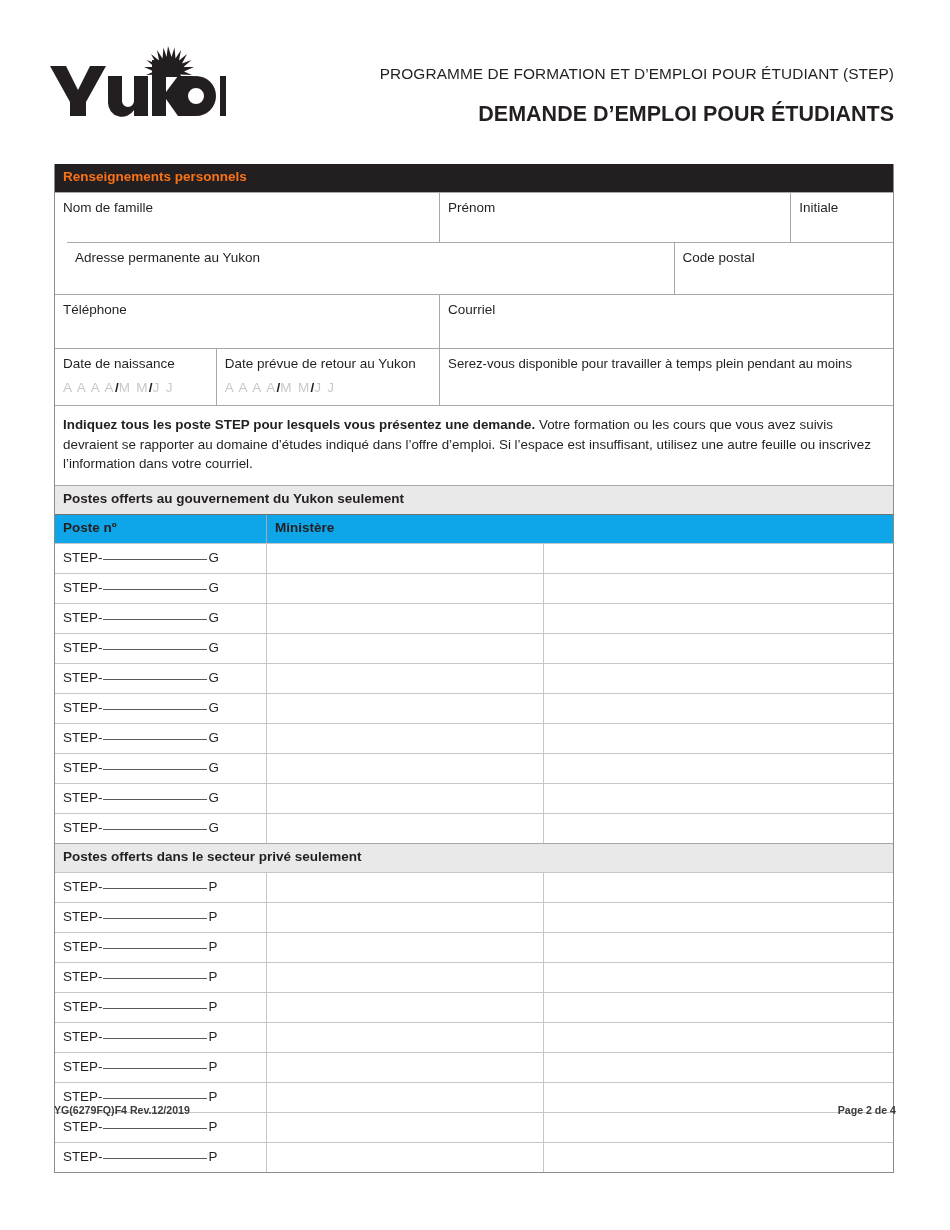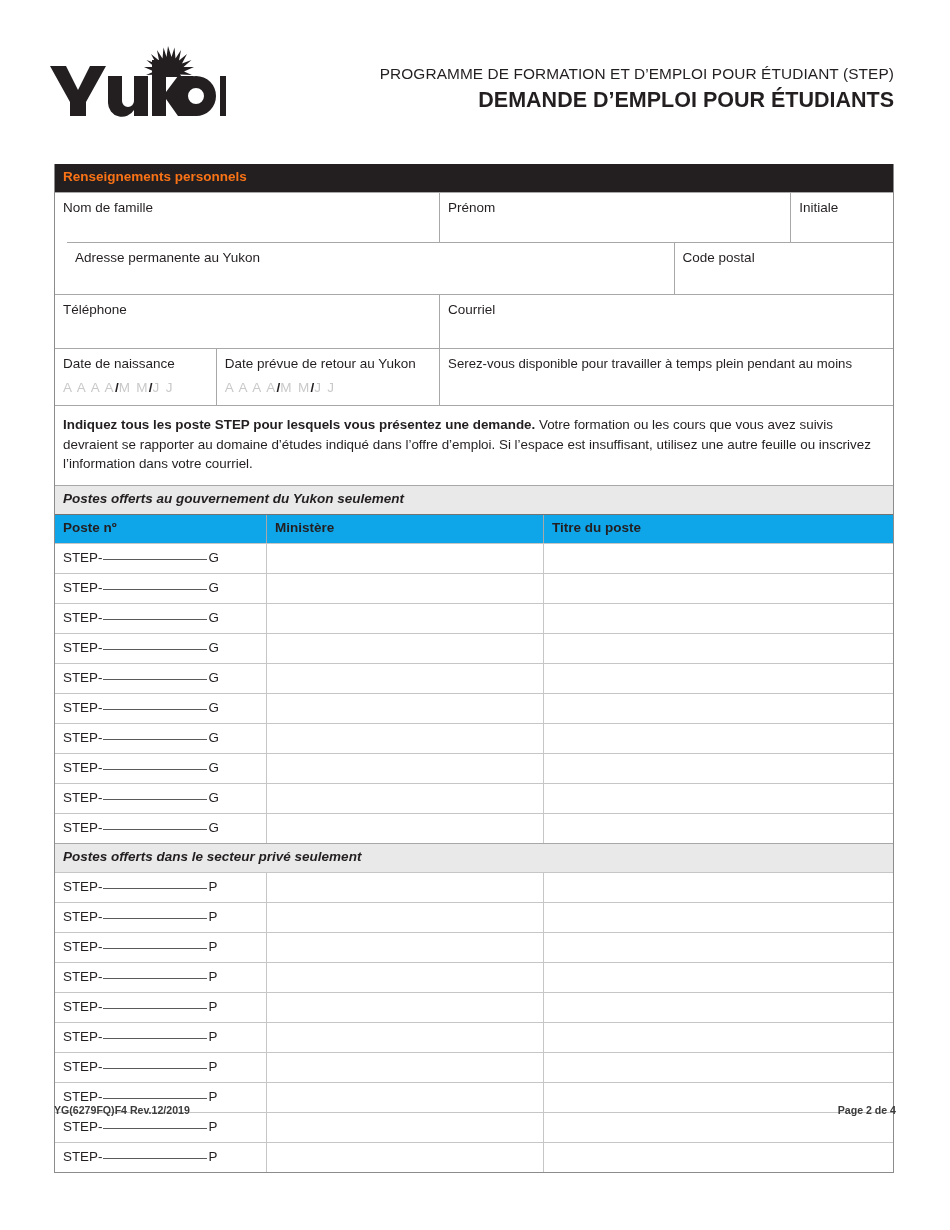--- a/index.html
+++ b/index.html
@@ -50,21 +50,21 @@
     color: #231f20;
     white-space: nowrap;
     line-height: 1.3;
   }
   .hdr-line2 {
     font-size: 21.5px;
     font-weight: bold;
     color: #231f20;
     white-space: nowrap;
     line-height: 1.35;
-    margin-top: 2px;
+    margin-top: 16px;
   }
 
   
   .form-table {
     position: absolute;
     left: 54px;
     top: 164px;
     width: 840px;
     border: 1px solid #8c8c8c;
     border-top: none;
@@ -155,21 +155,20 @@
   .instructions b { font-weight: bold; }
 
   
   .band-grey {
     border-top: 1px solid #a8a8a8;
     background: #e9e9e9;
     font-weight: bold;
     font-size: 13.5px;
     padding: 5px 23px 6px 8px;
     line-height: 1.25;
-    font-style: italic;
   }
   .hdr-row {
     display: flex;
     background: #0ea5e9;
     border-top: 1px solid #737373;
   }
   .hdr-cell {
     font-weight: bold;
     font-size: 13.5px;
     padding: 5px 8px 6px 8px;
@@ -298,21 +297,20 @@
 
     <div class="instructions">
       <b>Indiquez tous les poste STEP pour lesquels vous présentez une demande.</b><span> Votre formation ou les cours que vous avez suivis devraient se rapporter au domaine d’études indiqué dans l’offre d’emploi. Si l’espace est insuffisant, utilisez une autre feuille ou inscrivez l’information dans votre courriel.</span>
     </div>
 
     <div class="band-grey">Postes offerts au gouvernement du Yukon seulement</div>
 
     <div class="hdr-row">
       <div class="hdr-cell col-poste">Poste nº</div>
       <div class="hdr-cell col-min">Ministère</div>
-      <div class="hdr-cell col-titre">Titre du poste</div>
     </div>
 
     <div id="gov-rows">
         <div class="data-row">
           <div class="data-cell col-poste"><span>STEP-</span><span class="blank-line"></span><span>G</span></div>
           <div class="data-cell col-min"></div>
           <div class="data-cell col-titre"></div>
         </div>
         <div class="data-row">
           <div class="data-cell col-poste"><span>STEP-</span><span class="blank-line"></span><span>G</span></div>

